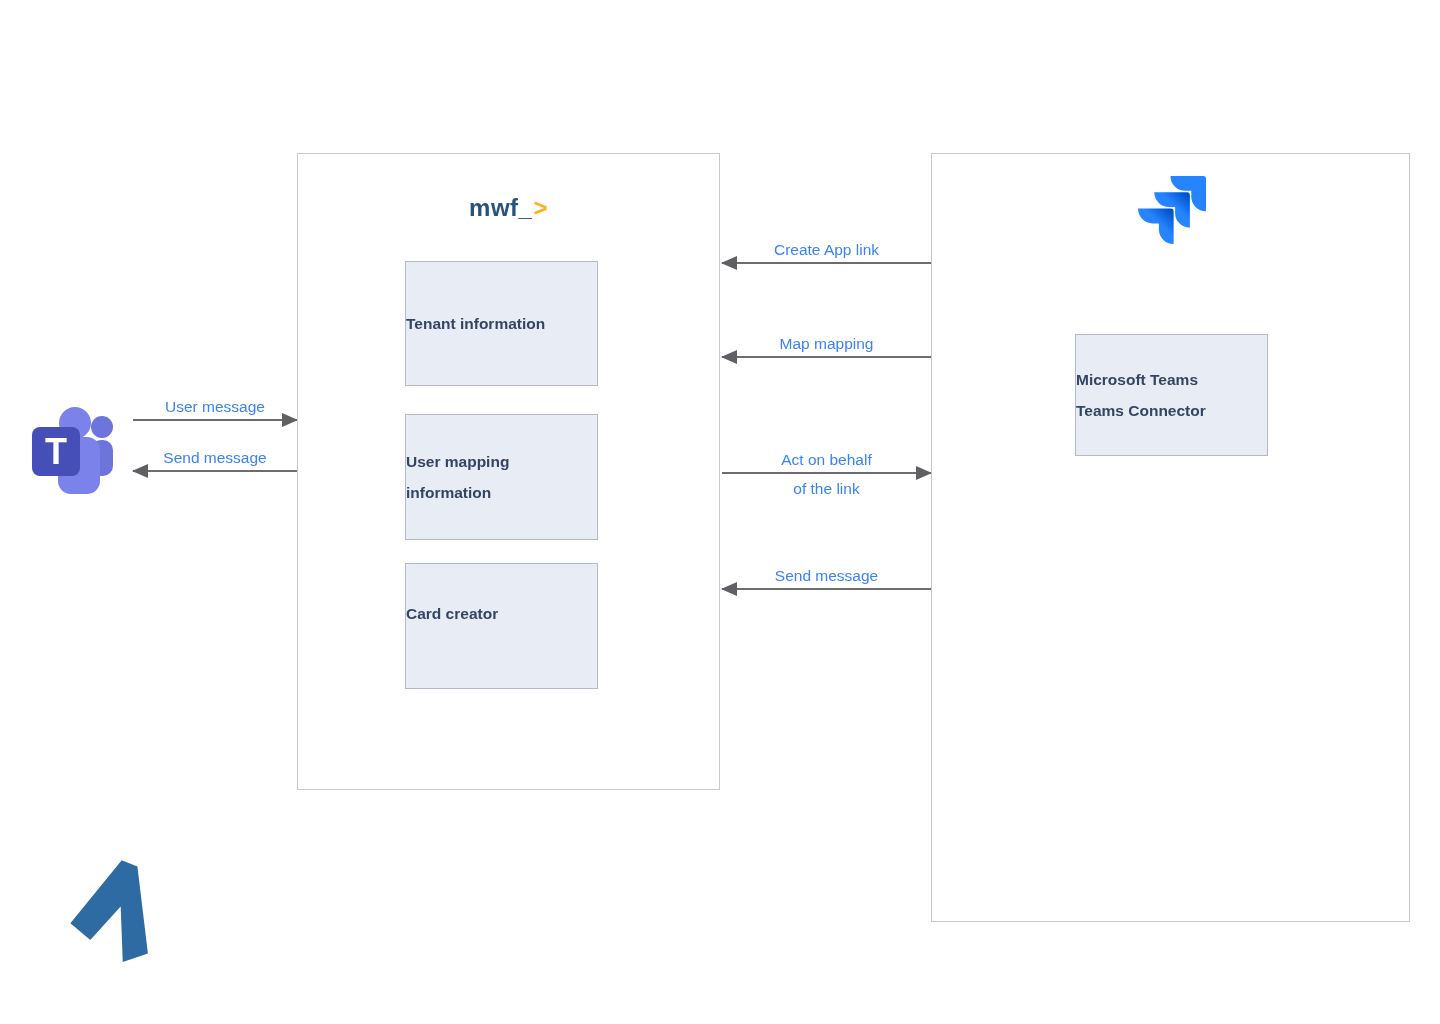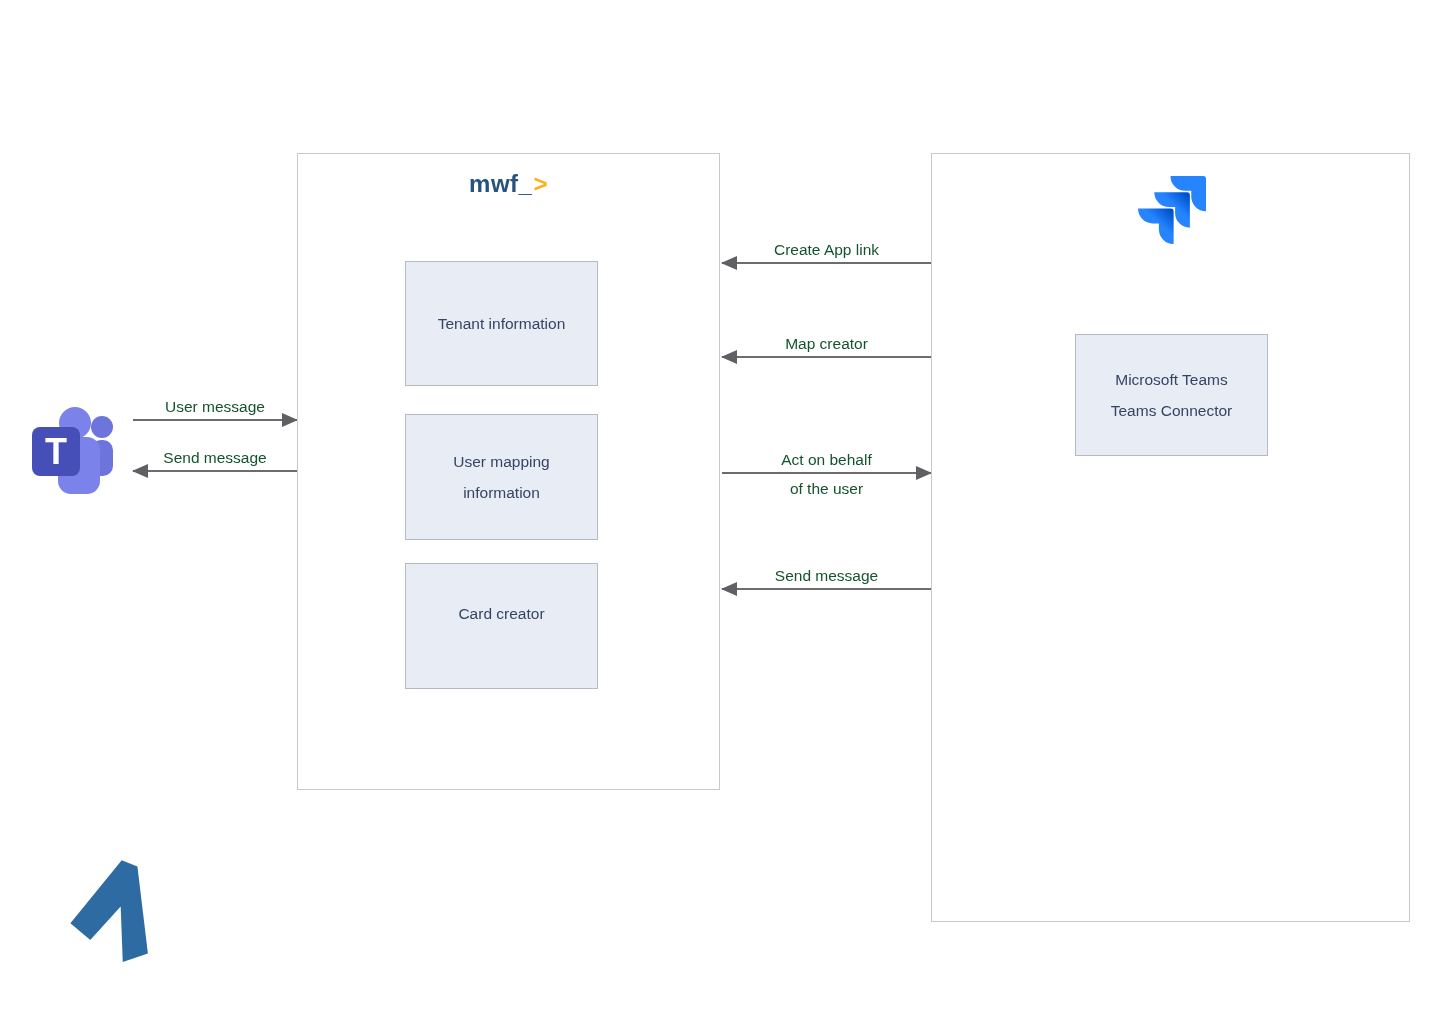--- a/index.html
+++ b/index.html
@@ -11,47 +11,47 @@
   
   .panel {
     position:absolute; background:#ffffff;
     border:1.5px solid #c9c9c9; box-sizing:border-box;
   }
   .panel-mwf  { left:297px; top:153px; width:423px; height:637px; }
   .panel-jira { left:931px; top:153px; width:479px; height:769px; }
 
   
   .mwf-logo {
-    position:absolute; left:0; right:0; top:18px; text-align:center;
+    position:absolute; left:0; right:0; top:42px; text-align:center;
     font-size:24px; font-weight:bold; letter-spacing:0.5px; line-height:1;
   }
   .mwf-logo .mwf-word  { color:#26527d; }
   .mwf-logo .mwf-caret { color:#fbb117; margin-left:1px; }
 
   
   .node {
     position:absolute; background:#e8ecf5; border:1.5px solid #b6bac6;
     box-sizing:border-box; display:flex; flex-direction:column;
-    align-items:center; justify-content:center;
-    font-size:15.5px; color:#344563; text-align:center; line-height:31px;
+    align-items:flex-start; justify-content:center;
+    font-size:15.5px; color:#344563; text-align:center; line-height:31px;font-weight:bold;
   }
   .node-tenant   { left:107px; top:107px; width:193px; height:125px; }
   .node-mapping  { left:107px; top:260px; width:193px; height:126px; }
   .node-card     { left:107px; top:409px; width:193px; height:126px; padding-bottom:26px; }
   .node-connector{ left:143px; top:180px; width:193px; height:122px; }
 
   
   .jira-logo { position:absolute; left:206px; top:21px; width:68px; height:70px; }
 
   
   .arrow { position:absolute; height:2px; }
   .arrow-line { position:absolute; left:0; right:0; top:0; height:2px; background:#6b6b70; }
   .arrow-label {
     position:absolute; left:0; right:0; text-align:center;
-    font-size:15.5px; color:#14532d; white-space:nowrap; line-height:17px;
+    font-size:15.5px; color:#3b82f6; white-space:nowrap; line-height:17px;
   }
   .arrow-label.above { bottom:6px; }
   .arrow-label.below { top:8px; }
   .arrow-head { position:absolute; width:0; height:0; top:-6px; }
   .arrow-head.left {
     left:-1px;
     border-top:7px solid transparent; border-bottom:7px solid transparent;
     border-right:16px solid #5f5f64;
   }
   .arrow-head.right {
@@ -103,27 +103,27 @@
       <span>Card creator</span>
     </div>
   </div>
 
   <div class="arrow" style="left:722px; top:262px; width:209px;">
     <div class="arrow-label above">Create App link</div>
     <div class="arrow-line"></div>
     <div class="arrow-head left"></div>
   </div>
   <div class="arrow" style="left:722px; top:356px; width:209px;">
-    <div class="arrow-label above">Map creator</div>
+    <div class="arrow-label above">Map mapping</div>
     <div class="arrow-line"></div>
     <div class="arrow-head left"></div>
   </div>
   <div class="arrow" style="left:722px; top:472px; width:209px;">
     <div class="arrow-label above">Act on behalf</div>
-    <div class="arrow-label below">of the user</div>
+    <div class="arrow-label below">of the link</div>
     <div class="arrow-line"></div>
     <div class="arrow-head right"></div>
   </div>
   <div class="arrow" style="left:722px; top:588px; width:209px;">
     <div class="arrow-label above">Send message</div>
     <div class="arrow-line"></div>
     <div class="arrow-head left"></div>
   </div>
 
   <div class="panel panel-jira">

